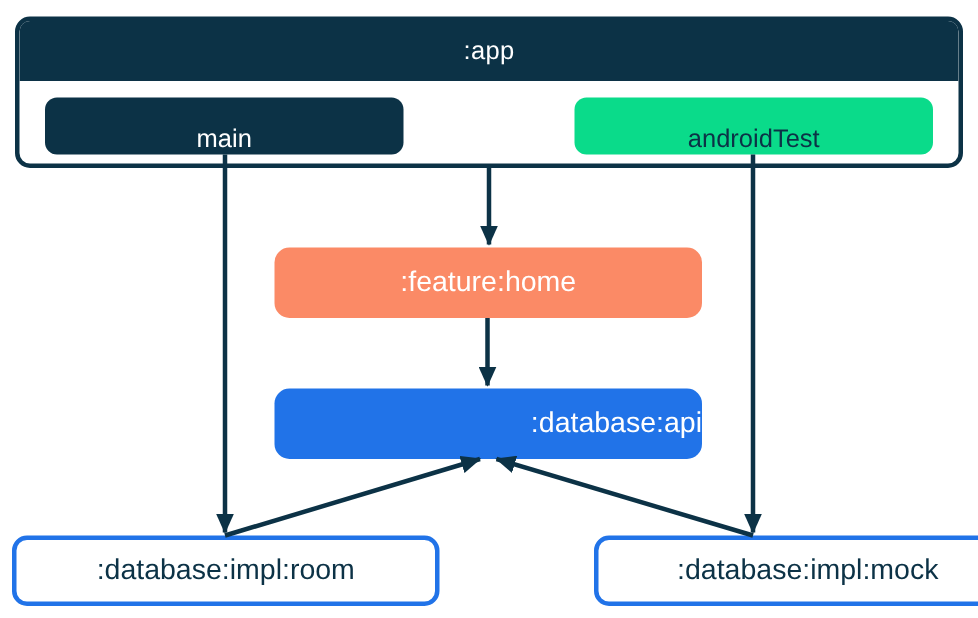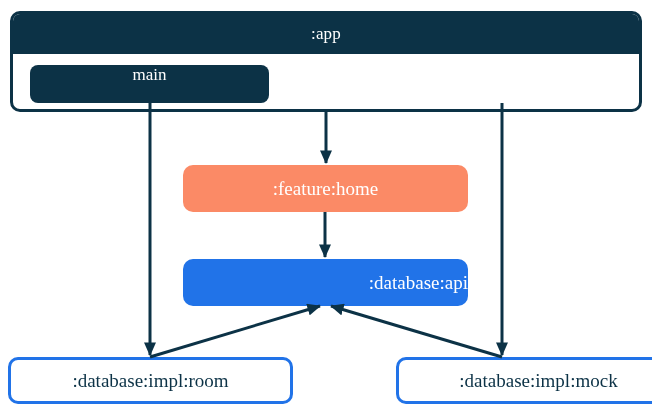--- a/index.html
+++ b/index.html
@@ -8,36 +8,36 @@
     --coral:#fb8a66;
     --blue:#2173e8;
     --white:#ffffff;
   }
   *{box-sizing:border-box;margin:0;padding:0;}
   body{
     background:var(--white);
     font-family:"Liberation Sans", sans-serif;
     width:652px;height:412px;overflow:hidden;
   }
-  .stage{position:relative;width:652px;height:412px;background:var(--white);font-family:Liberation Serif, serif;}
+  .stage{position:relative;width:652px;height:412px;background:var(--white);}
 
   
   .app-box{
     position:absolute;left:10px;top:11px;width:632px;height:101px;
     border:3px solid var(--navy);border-radius:10px;background:var(--white);
     overflow:hidden;
   }
   .app-header{
     height:40px;background:var(--navy);color:#fff;
     display:flex;align-items:center;justify-content:center;
     font-size:17px;letter-spacing:.2px;
   }
   .pill{
     position:absolute;top:65px;width:239px;height:38px;border-radius:8px;
-    display:flex;align-items:flex-start;justify-content:center;
+    display:flex;align-items:flex-end;justify-content:center;
     font-size:17px;
   }
   .pill-main{left:30px;background:var(--navy);color:#fff;}
   .pill-android-test{left:383px;background:var(--green);color:var(--navy);}
 
   
   .node{
     position:absolute;width:285px;height:47px;border-radius:10px;
     display:flex;align-items:center;justify-content:center;
     font-size:19px;
@@ -65,20 +65,23 @@
   <div class="app-box">
     <div class="app-header">
       <span>:app</span>
     </div>
   </div>
 
   <div class="pill pill-main">
     <span>main</span>
   </div>
 
+  <div class="pill pill-android-test">
+    <span>androidTest</span>
+  </div>
 
   <div class="node node-feature-home">
     <span>:feature:home</span>
   </div>
 
   <div class="node node-database-api">
     <span>:database:api</span>
   </div>
 
   <div class="node node-impl node-impl-room">

